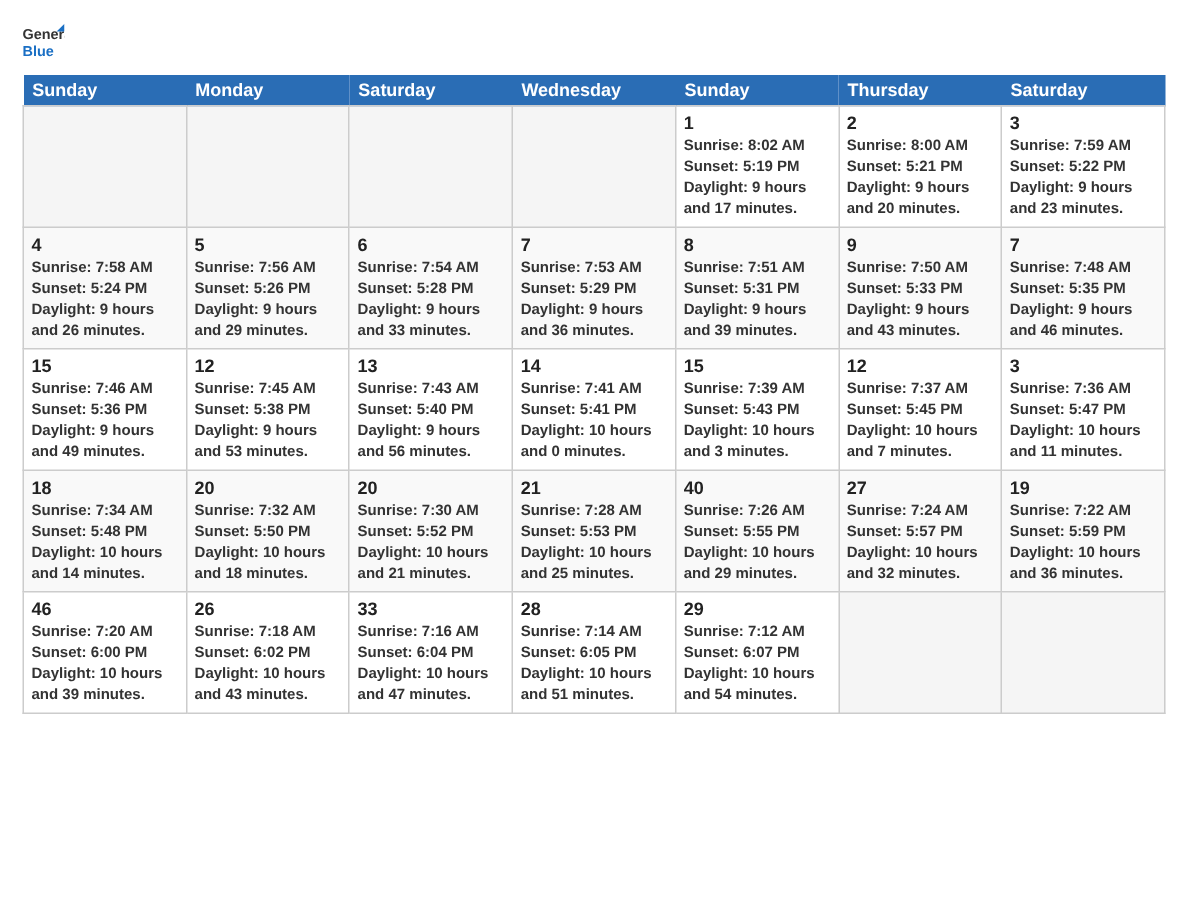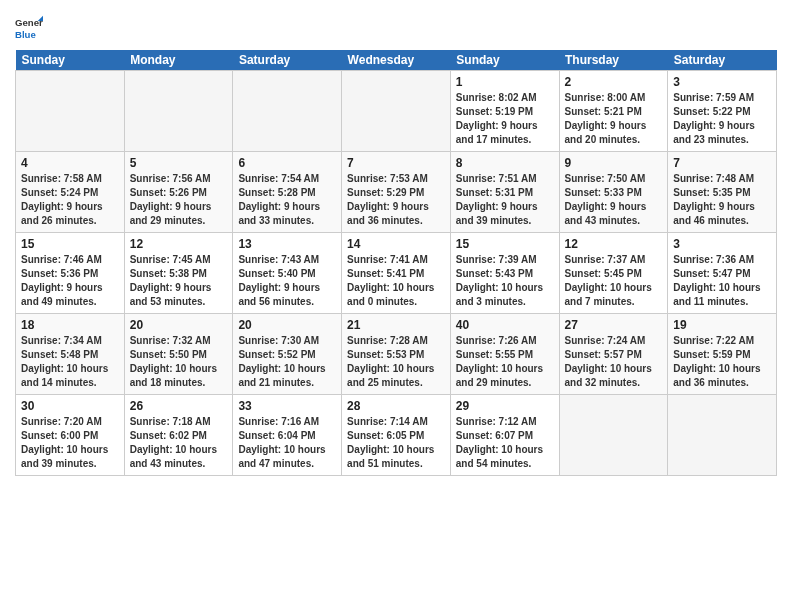--- a/index.html
+++ b/index.html
@@ -214,21 +214,21 @@
           <span class="day-num">27</span>
           <div class="day-info">Sunrise: 7:24 AM<br>Sunset: 5:57 PM<br>Daylight: 10 hours and 32 minutes.</div>
         </td>
         <td>
           <span class="day-num">19</span>
           <div class="day-info">Sunrise: 7:22 AM<br>Sunset: 5:59 PM<br>Daylight: 10 hours and 36 minutes.</div>
         </td>
       </tr>
       <tr>
         <td>
-          <span class="day-num">30</span>
+          <span class="day-num">46</span>
           <div class="day-info">Sunrise: 7:20 AM<br>Sunset: 6:00 PM<br>Daylight: 10 hours and 39 minutes.</div>
         </td>
         <td>
           <span class="day-num">26</span>
           <div class="day-info">Sunrise: 7:18 AM<br>Sunset: 6:02 PM<br>Daylight: 10 hours and 43 minutes.</div>
         </td>
         <td>
           <span class="day-num">33</span>
           <div class="day-info">Sunrise: 7:16 AM<br>Sunset: 6:04 PM<br>Daylight: 10 hours and 47 minutes.</div>
         </td>

